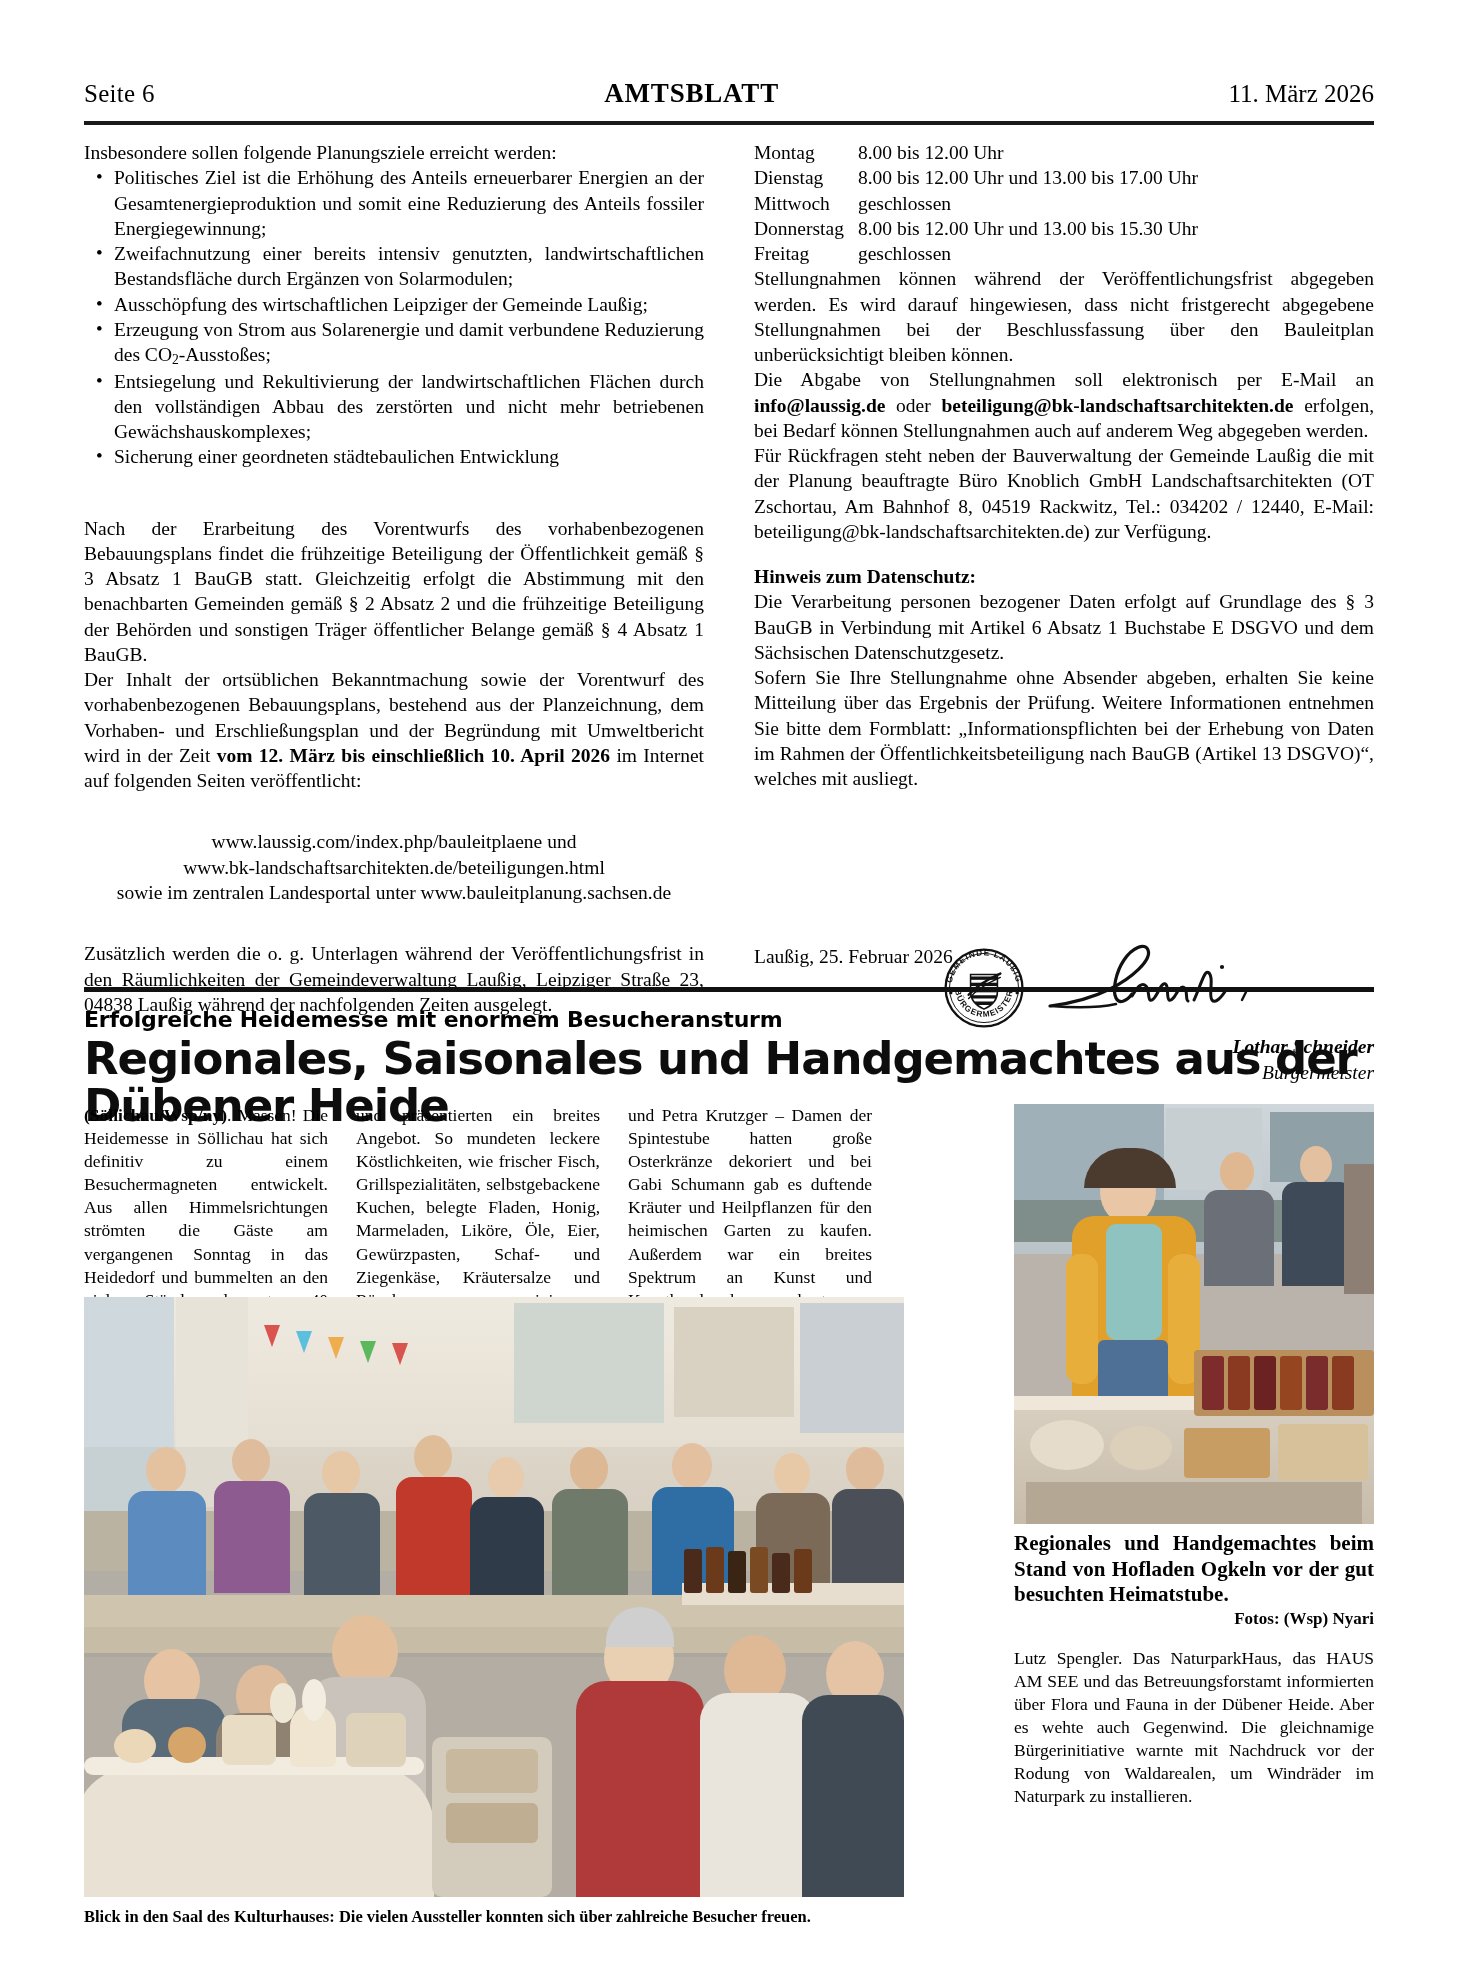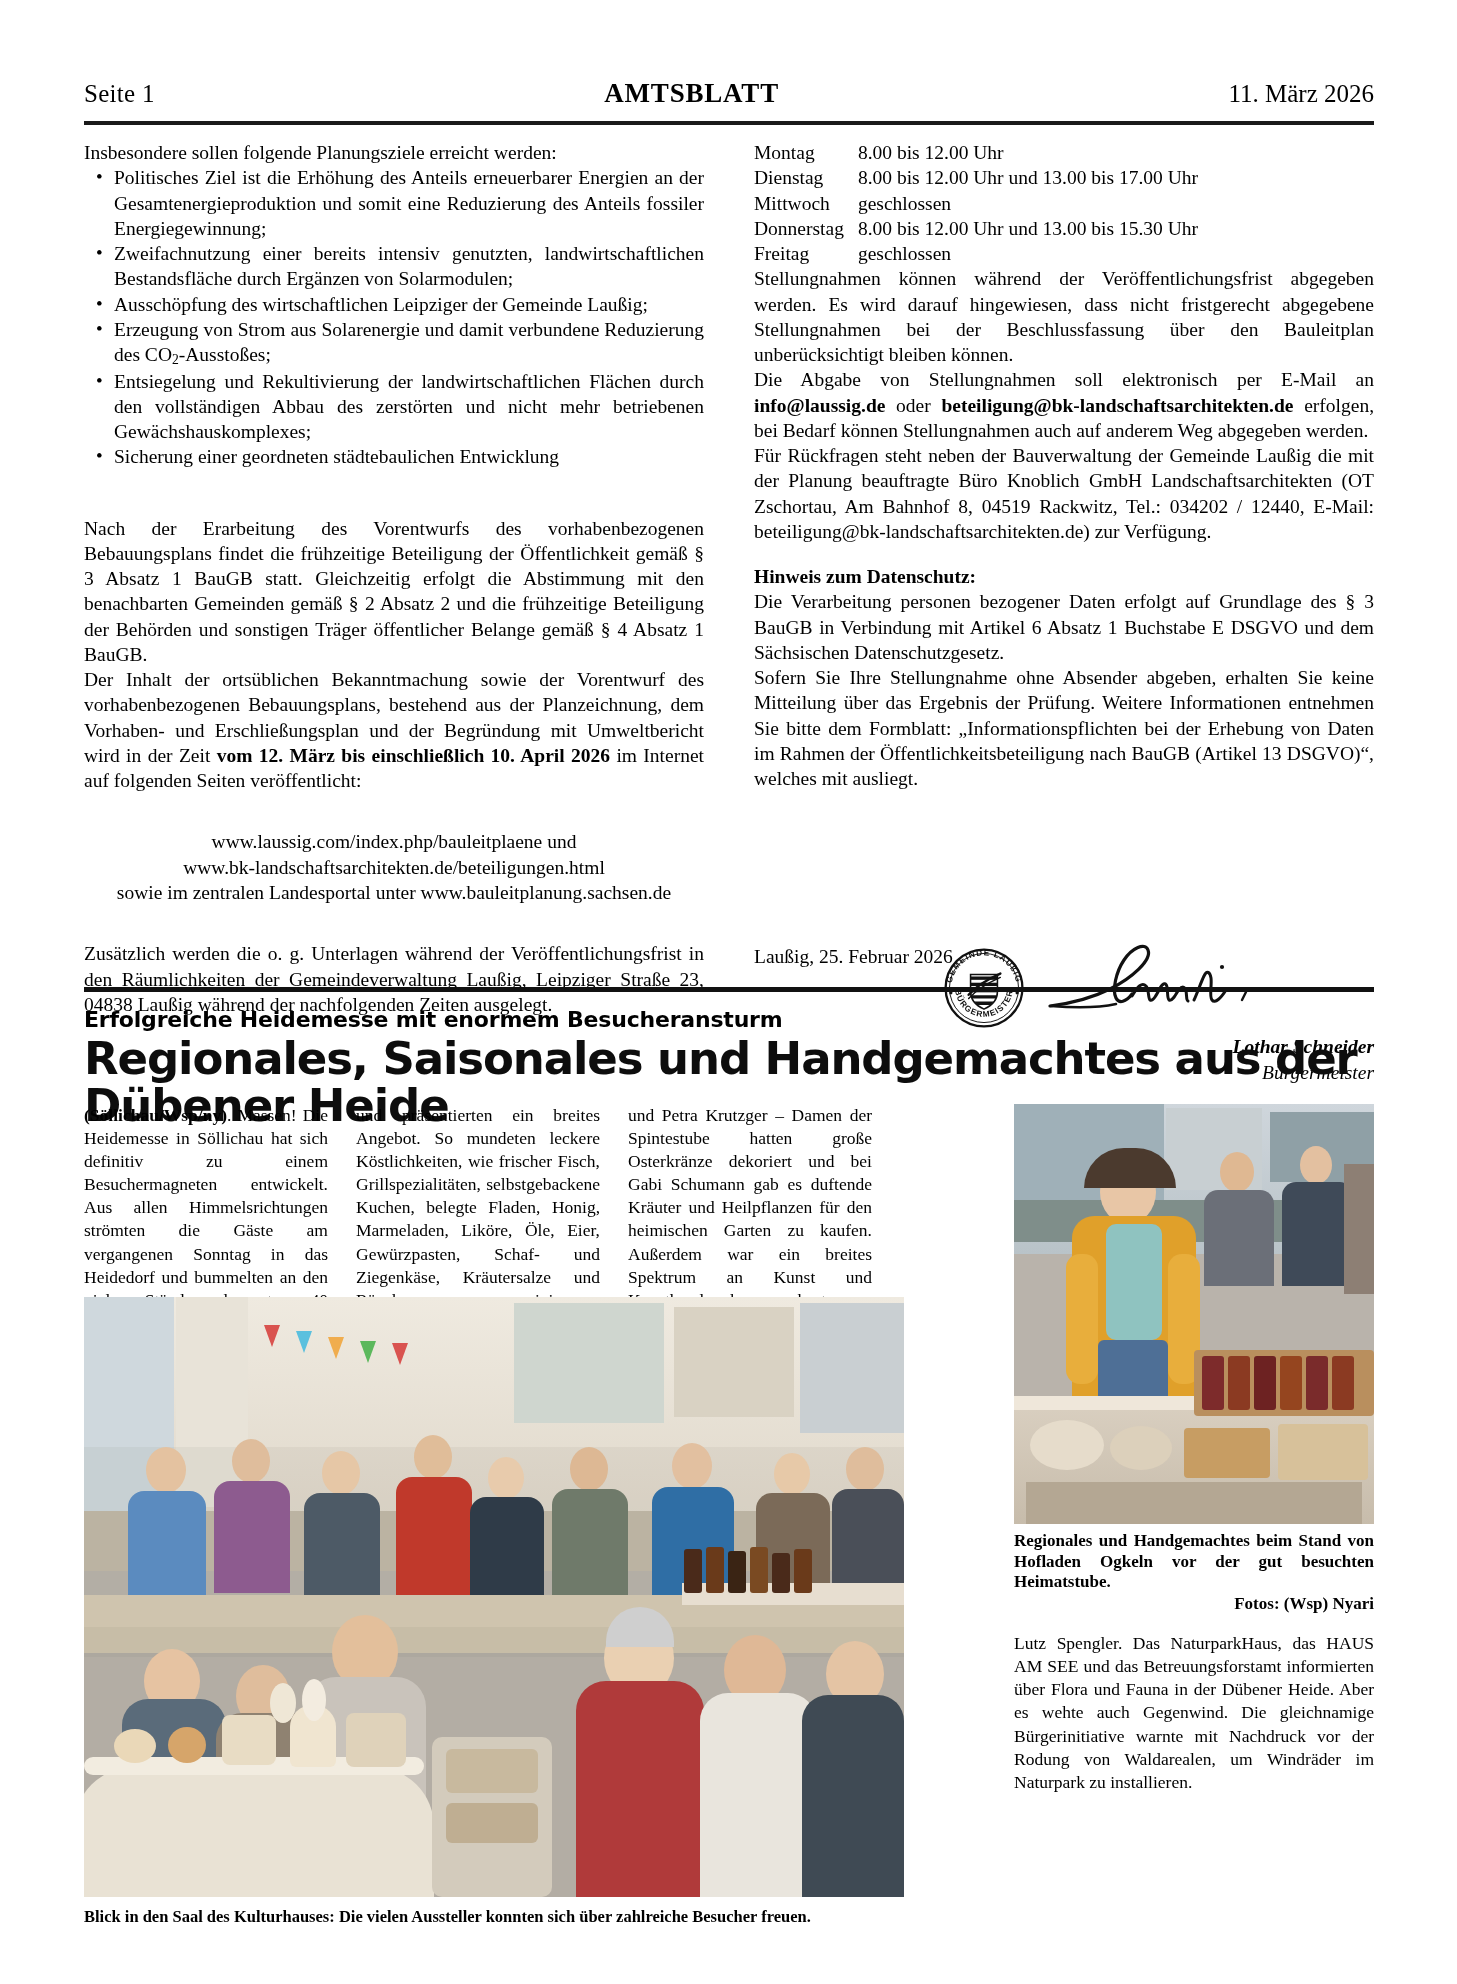--- a/index.html
+++ b/index.html
@@ -252,21 +252,21 @@
     top: 96px;
     width: 360px;
   }
   .photo-right .ph-img {
     width: 360px;
     height: 420px;
     position: relative;
     overflow: hidden;
   }
   .cap-bold {
-    font-size: 17px;
+    font-size: 21px;
     font-weight: bold;
     line-height: 1.22;
     margin-top: 7px;
     text-align: justify;
   }
   .cap-credit {
     font-size: 17px;
     font-weight: bold;
     text-align: right;
     margin-top: 1px;
@@ -304,21 +304,21 @@
 
   
   .photo-big, .photo-right .ph-img { background: #b9b3ab; }
 </style>
 </head>
 <body>
 
 <div class="page">
 
   <div class="masthead">
-    <div class="masthead-page">Seite 1</div>
+    <div class="masthead-page">Seite 6</div>
     <div class="masthead-title">AMTSBLATT</div>
     <div class="masthead-date">11. März 2026</div>
   </div>
   <div class="masthead-rule"></div>
 
   <div class="notice">
 
     <div class="notice-col left">
       <p class="lead">Insbesondere sollen folgende Planungsziele erreicht werden:</p>
       <ul class="goals">

